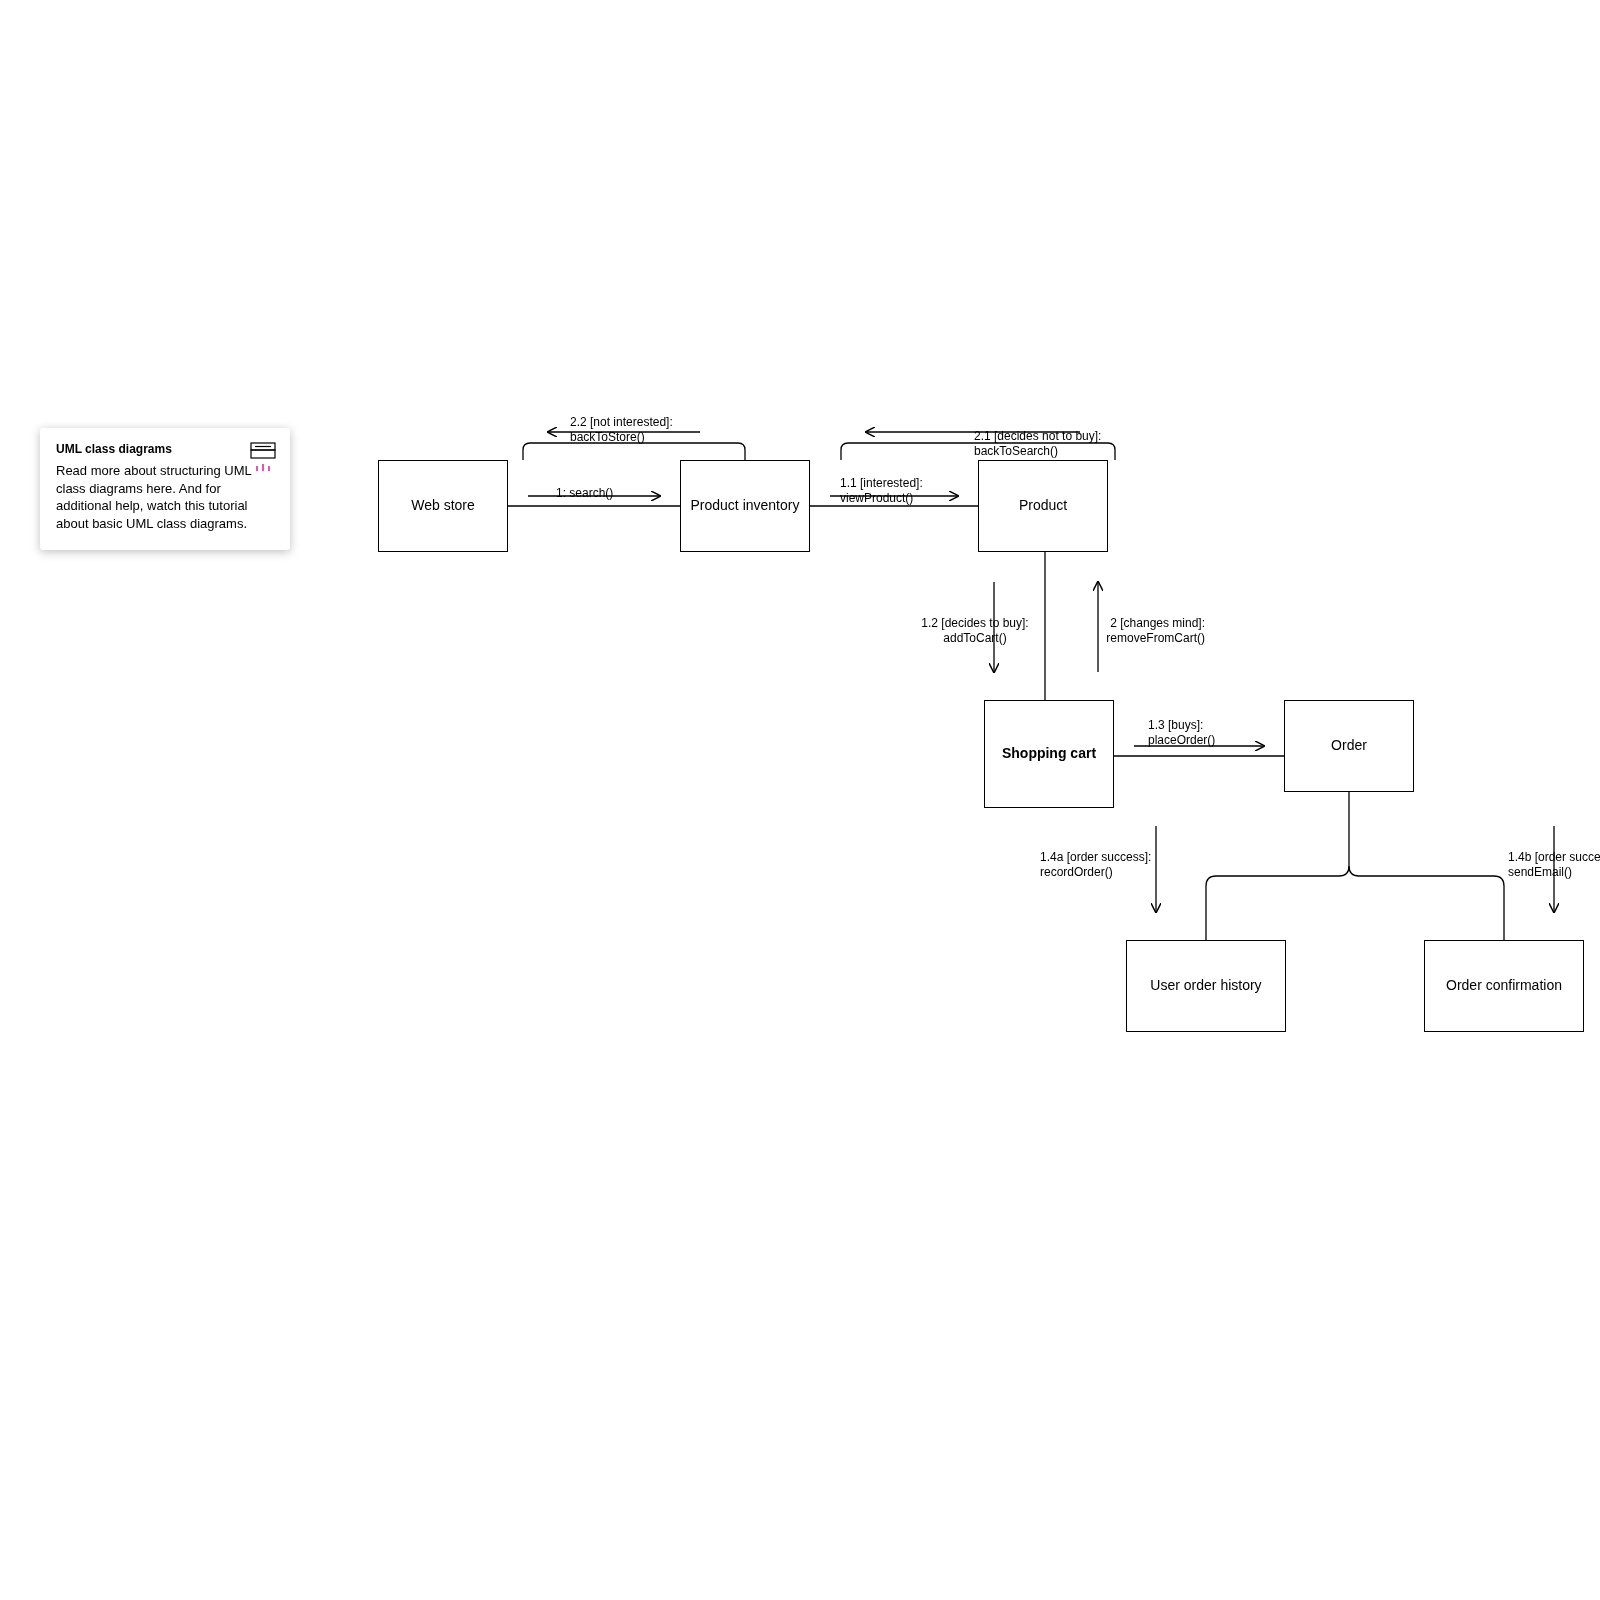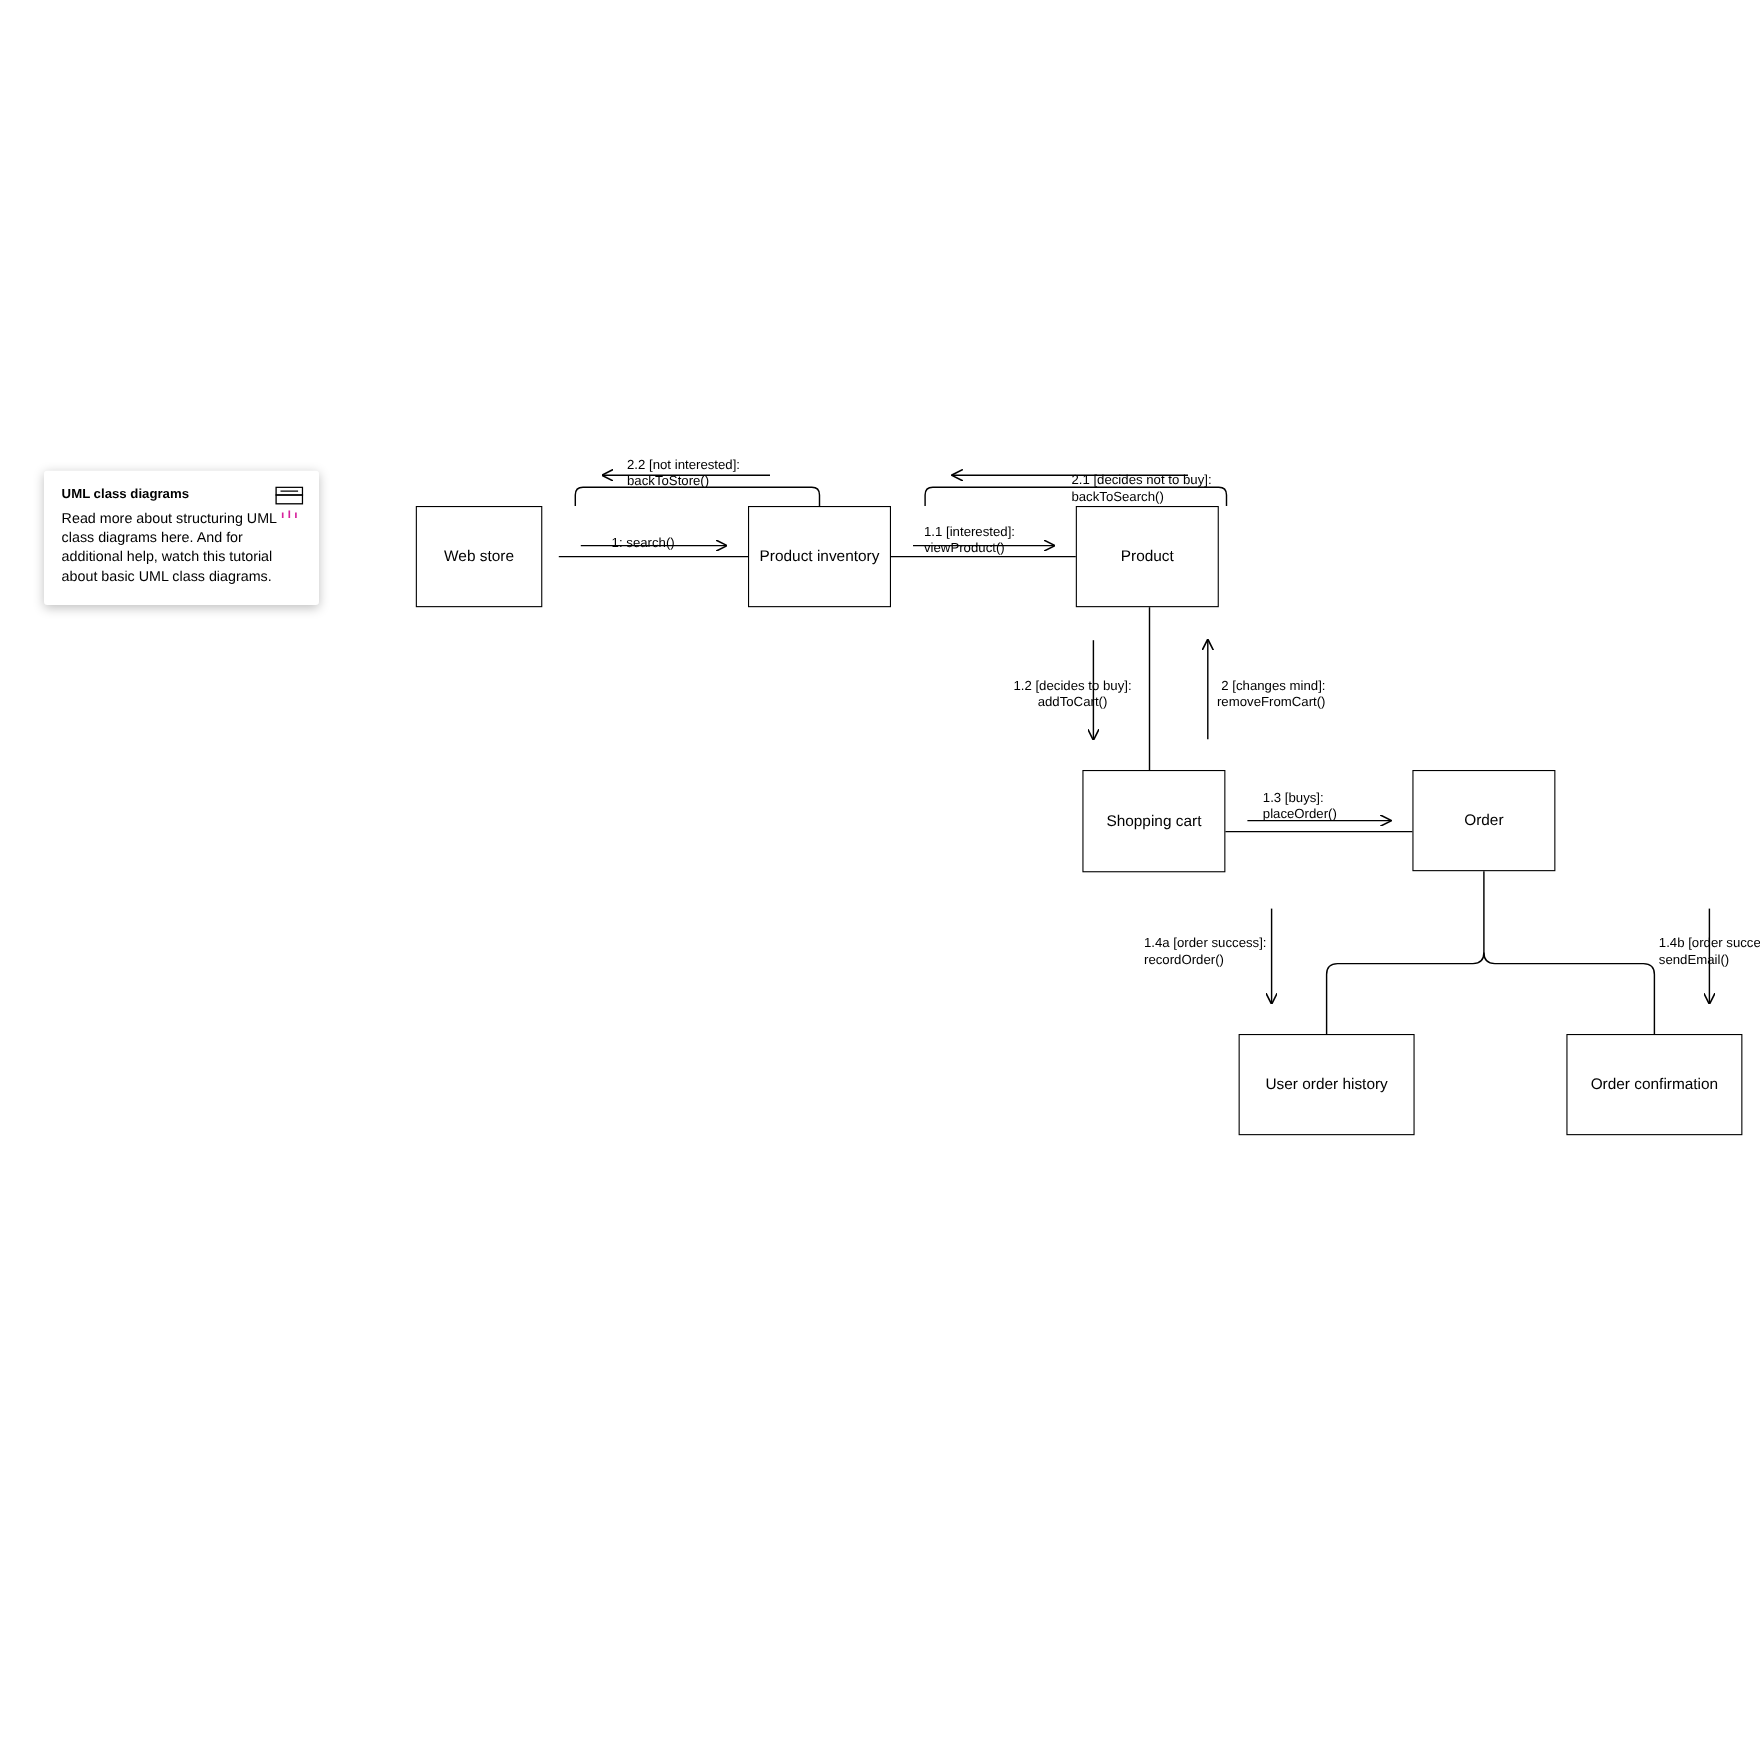--- a/index.html
+++ b/index.html
@@ -73,34 +73,34 @@
       <rect x="1" y="1" width="24" height="7" fill="none" stroke="#000" stroke-width="1.2"></rect>
       <rect x="1" y="8" width="24" height="8" fill="none" stroke="#000" stroke-width="1.2"></rect>
       <line x1="5" y1="4.5" x2="21" y2="4.5" stroke="#000" stroke-width="1.2"></line>
       <line x1="7" y1="24" x2="7" y2="29" stroke="#d6219c" stroke-width="1.5"></line>
       <line x1="13" y1="22" x2="13" y2="29" stroke="#d6219c" stroke-width="1.5"></line>
       <line x1="19" y1="24" x2="19" y2="29" stroke="#d6219c" stroke-width="1.5"></line>
     </svg>
   </span>
 </div>
 
-<div class="node" style="left:378px; top:460px; width:115px; height:92px;">
+<div class="node" style="left:378px; top:460px; width:130px; height:92px;">
   <span>Web store</span>
 </div>
 
 <div class="node" style="left:680px; top:460px; width:130px; height:92px;">
   <span>Product
 inventory</span>
 </div>
 
 <div class="node" style="left:978px; top:460px; width:130px; height:92px;">
   <span>Product</span>
 </div>
 
-<div class="node" style="left:984px; top:700px; width:130px; height:93px;">
+<div class="node" style="left:984px; top:700px; width:130px; height:108px;font-weight:bold;">
   <span>Shopping
 cart</span>
 </div>
 
 <div class="node" style="left:1284px; top:700px; width:130px; height:92px;">
   <span>Order</span>
 </div>
 
 <div class="node" style="left:1126px; top:940px; width:160px; height:92px;">
   <span>User order history</span>

